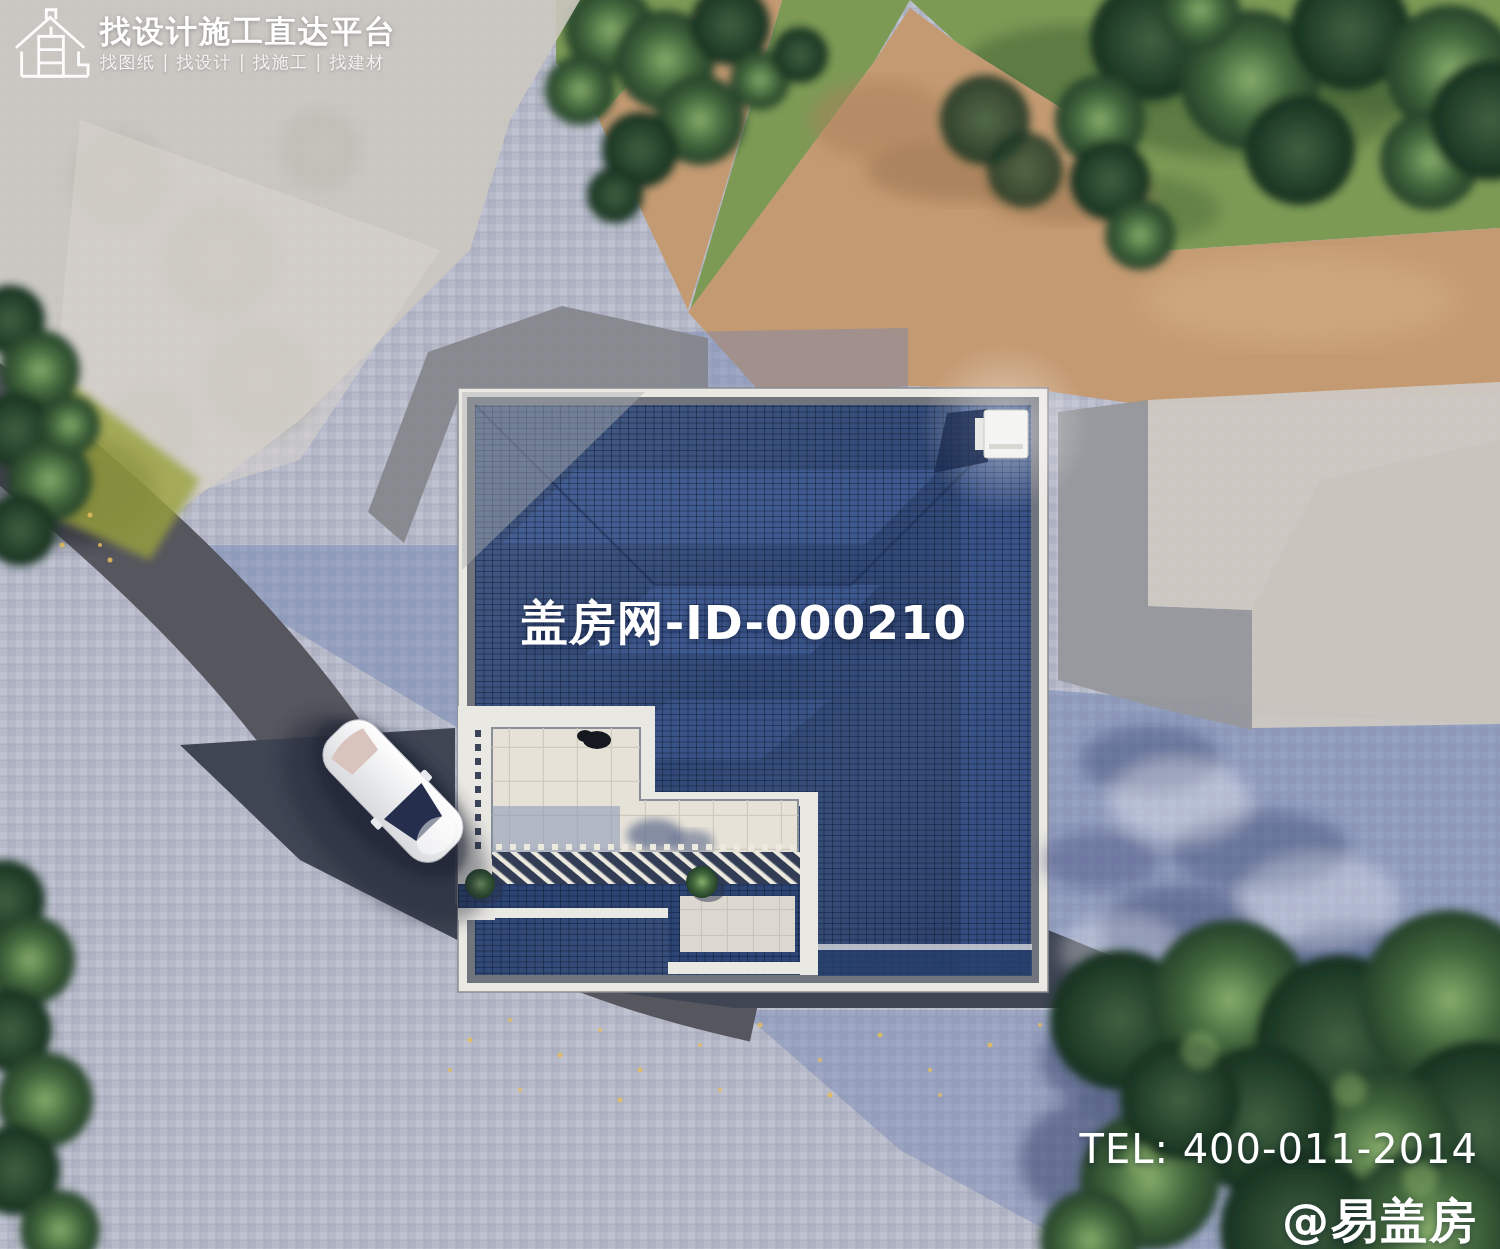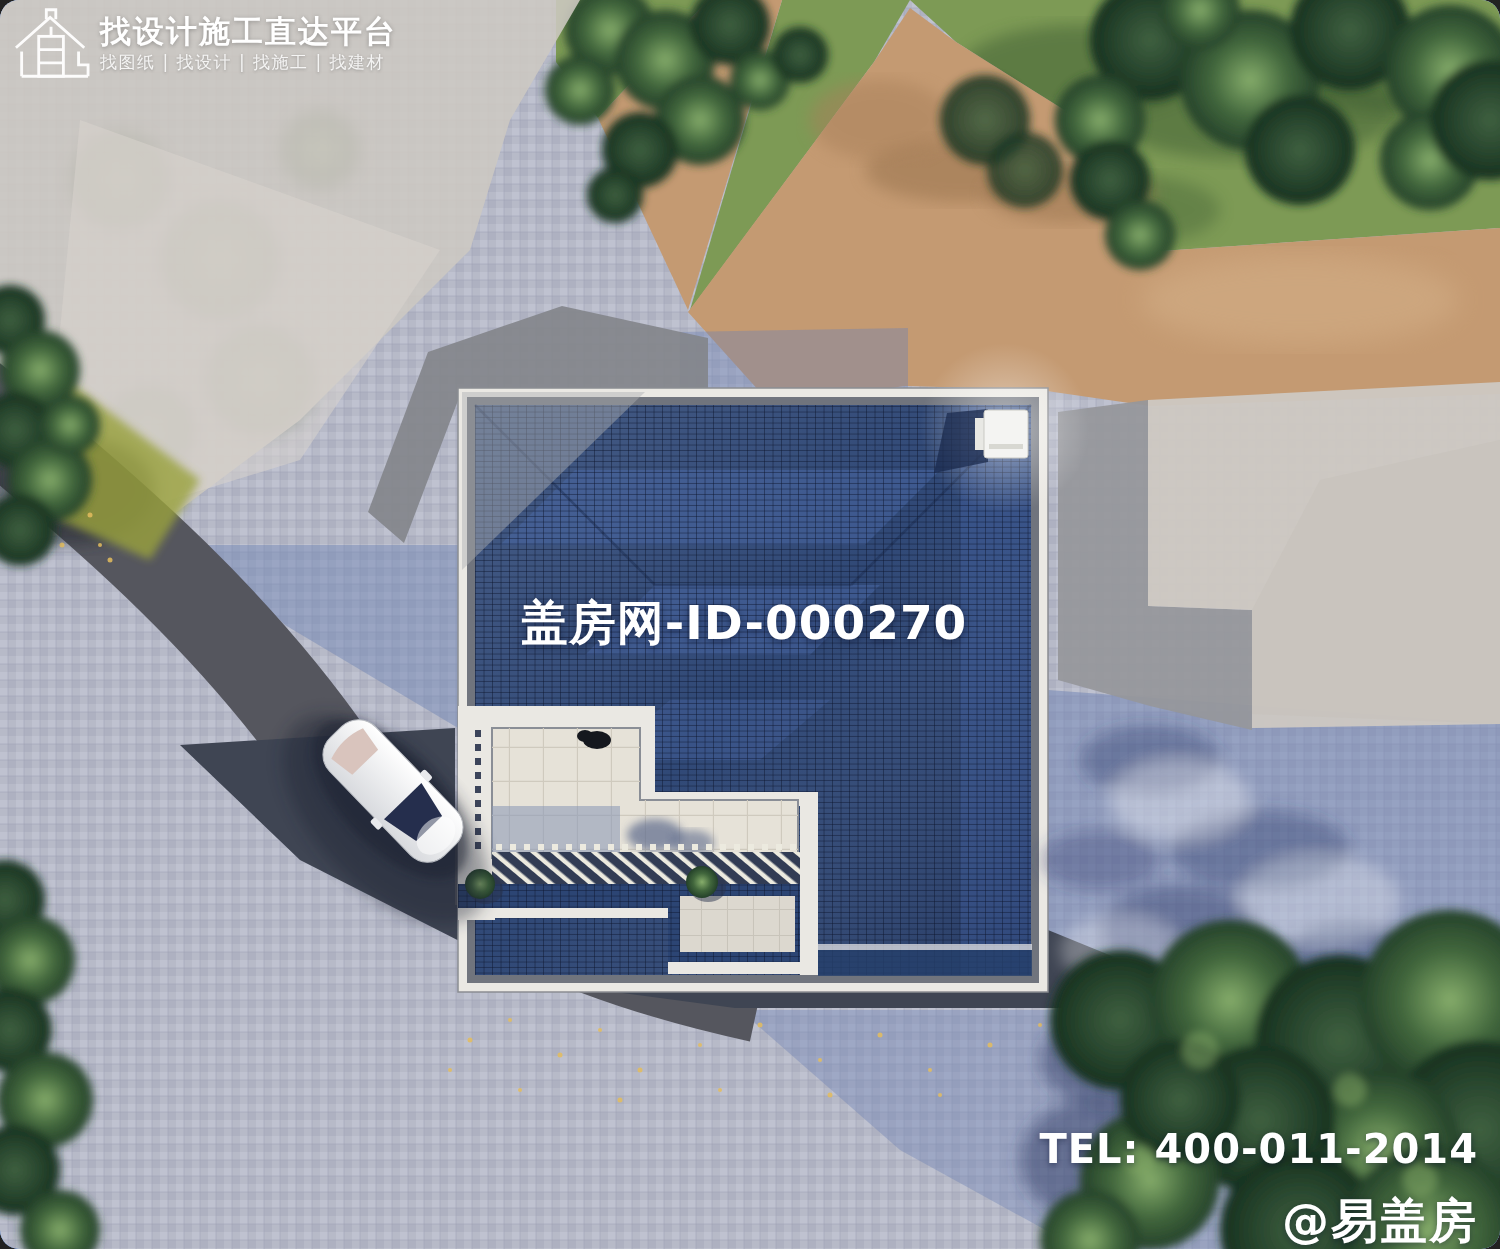--- a/index.html
+++ b/index.html
@@ -1,29 +1,29 @@
 <!DOCTYPE html>
 <html><head>
 <meta charset="utf-8">
 <style>
   html,body{margin:0;padding:0;background:#222;}
   .stage{position:relative;width:1500px;height:1249px;overflow:hidden;
-         font-family:"DejaVu Sans","Liberation Sans",sans-serif;background:#3b82f6;border-radius:19px;}
+         font-family:"DejaVu Sans","Liberation Sans",sans-serif;background:#3b82f6;}
   .stage svg.scene{position:absolute;left:0;top:0;}
   .overlay{position:absolute;color:#fff;white-space:nowrap;}
   .logo{left:12px;top:6px;display:flex;align-items:flex-start;}
   .logo-icon{width:80px;height:74px;}
   .logo-text{margin-left:8px;}
   .logo-title{font-size:31px;font-weight:bold;letter-spacing:2px;color:#fff;
               text-shadow:0 1px 4px rgba(40,40,40,.35);line-height:1.25;margin-top:6px;}
   .logo-sub{font-size:17px;color:rgba(255,255,255,.85);letter-spacing:1.5px;
             text-shadow:0 1px 3px rgba(40,40,40,.3);}
   .watermark{left:744px;top:592px;transform:translateX(-50%);font-size:47px;font-weight:600;
              letter-spacing:1px;text-shadow:0 2px 8px rgba(5,12,40,.55);}
-  .tel{right:22px;top:1126px;font-size:40px;font-weight:700;letter-spacing:1px;
+  .tel{right:22px;top:1126px;font-size:40px;font-weight:400;letter-spacing:1px;
        text-shadow:0 2px 6px rgba(5,12,40,.45);}
   .handle{right:22px;top:1190px;font-size:47px;font-weight:700;letter-spacing:2px;
           text-shadow:0 2px 6px rgba(5,12,40,.45);}
 </style>
 </head>
 <body>
 
 <div class="stage">
 
 <svg class="scene" width="1500" height="1249" viewBox="0 0 1500 1249">
@@ -324,18 +324,18 @@
       <rect x="28" y="32" width="26" height="42"></rect>
       <path d="M28,46 H54 M28,60 H54 M41,22 V32"></path>
     </g>
   </svg>
   <div class="logo-text">
     <div class="logo-title">找设计施工直达平台</div>
     <div class="logo-sub">找图纸 | 找设计 | 找施工 | 找建材</div>
   </div>
 </div>
 
-<div class="overlay watermark">盖房网-ID-000270</div>
+<div class="overlay watermark">盖房网-ID-000210</div>
 
 <div class="overlay tel">TEL: 400-011-2014</div>
 <div class="overlay handle">@易盖房</div>
 
 </div>
 
 </body></html>

